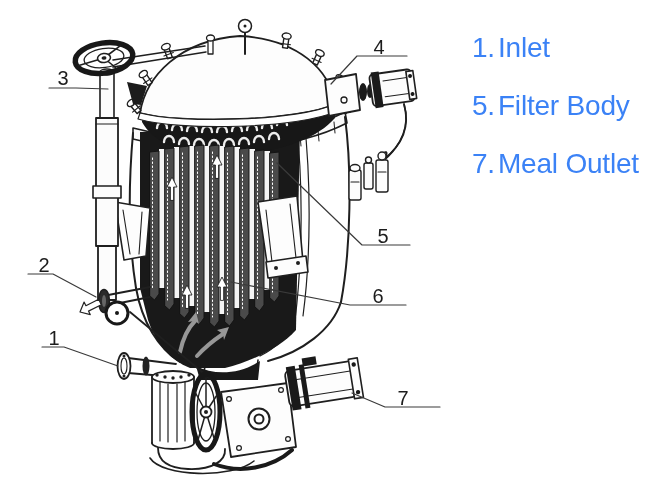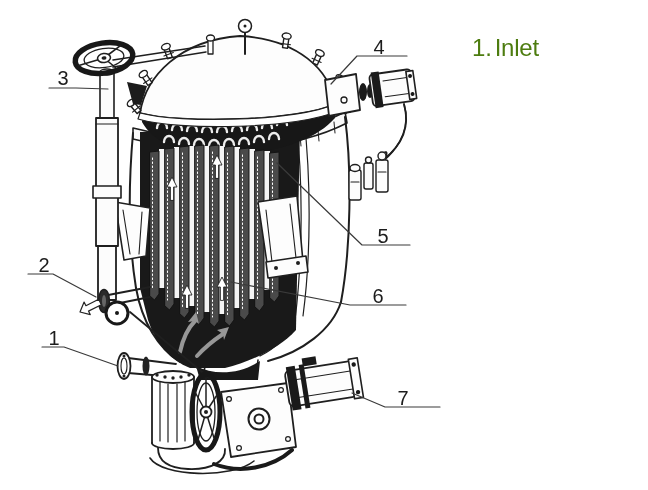--- a/index.html
+++ b/index.html
@@ -1,21 +1,21 @@
 <!DOCTYPE html>
 <html><head>
 <meta charset="utf-8">
 <style>
   html,body{margin:0;padding:0;background:#fff;}
   .screen{position:relative;width:648px;height:490px;background:#ffffff;overflow:hidden;
           font-family:"Liberation Sans",sans-serif;}
   .diagram-svg{position:absolute;left:0;top:0;}
   .legend{position:absolute;left:472px;top:34px;width:176px;display:flex;
           flex-direction:column;gap:30px;}
-  .legend-item{height:28px;line-height:28px;font-size:24px;color:#4d7c0f;
+  .legend-item{height:28px;line-height:28px;font-size:28px;color:#3b82f6;
                letter-spacing:-0.2px;white-space:nowrap;}
   .legend-item .num{margin-right:3px;}
   svg text{font-family:"Liberation Sans",sans-serif;font-size:20px;fill:#1c1c1c;}
 </style>
 </head>
 <body>
 
 <div class="screen">
 
   <svg class="diagram-svg" width="460" height="490" viewBox="0 0 460 490" stroke-linecap="round" stroke-linejoin="round">
@@ -319,14 +319,20 @@
         <polyline points="440,407 385,407 352,393"></polyline>
         <text x="403" y="405" text-anchor="middle" stroke="none">7</text>
       </g>
     </g>
   </svg>
 
   <div class="legend">
     <div class="legend-item">
       <span class="num">1.</span><span>Inlet</span>
     </div>
+    <div class="legend-item">
+      <span class="num">5.</span><span>Filter Body</span>
+    </div>
+    <div class="legend-item">
+      <span class="num">7.</span><span>Meal Outlet</span>
+    </div>
   </div>
 </div>
 
 </body></html>

